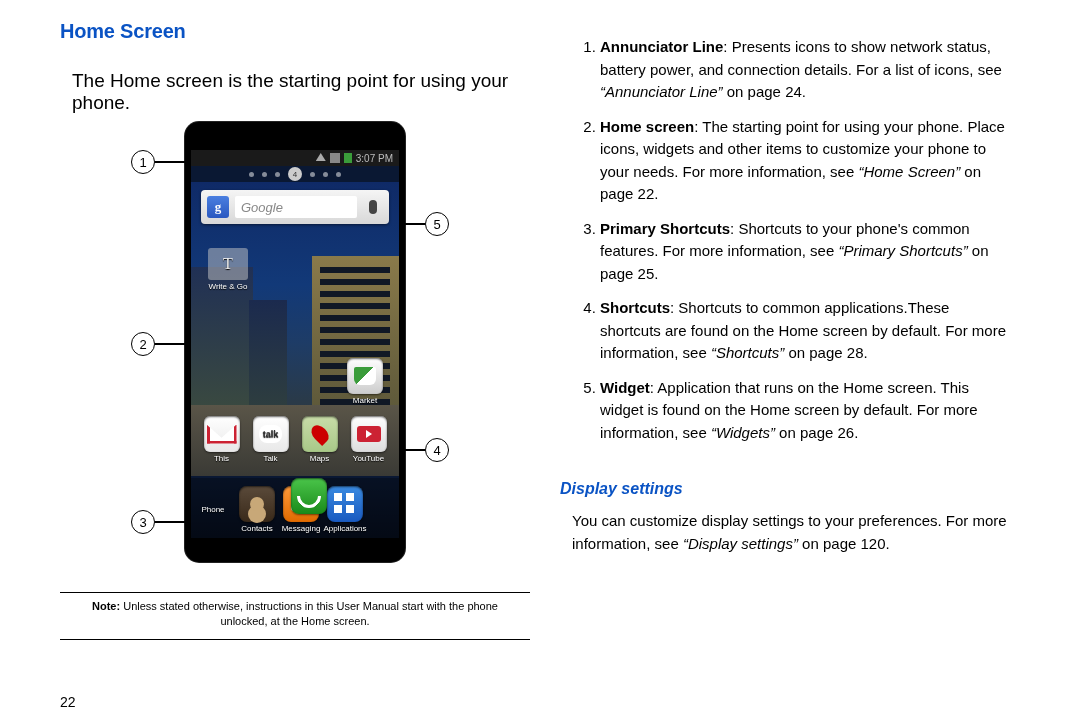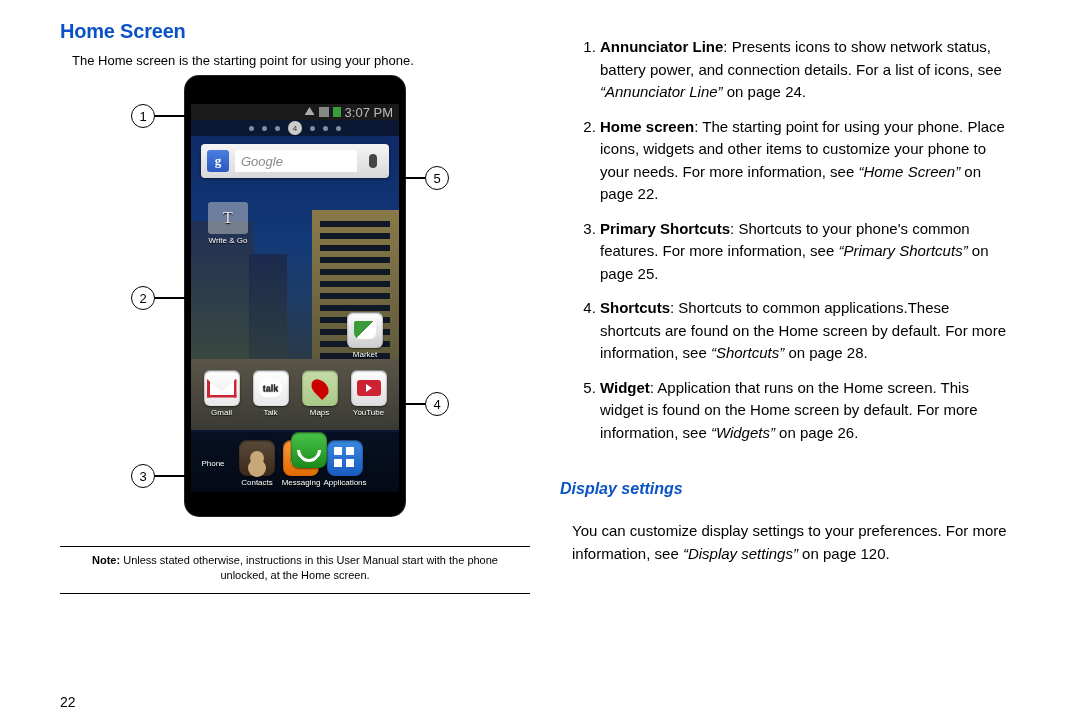--- a/index.html
+++ b/index.html
@@ -29,22 +29,22 @@
 
   h2.section-title {
     color: #0a53c4;
     font-family: Arial, sans-serif;
     font-weight: 900;
     font-size: 20px;
     margin: 0 0 6px 0;
     letter-spacing: -0.2px;
   }
   .intro {
-    font-size: 13px;
-    margin: 4px 0 8px 12px;
+    font-size: 19px;
+    margin: 21px 0 8px 12px;
   }
 
   .phone-figure {
     position: relative;
     width: 420px;
     height: 460px;
     margin: 0 auto;
   }
   .callout {
     position: absolute;
@@ -81,21 +81,21 @@
     left: 6px; top: 28px;
     width: 208px; height: 388px;
     background: #0a1833;
     overflow: hidden;
   }
   .statusbar {
     height: 16px;
     background: #1a1a1a;
     display: flex; justify-content: flex-end; align-items: center;
     padding: 0 6px; gap: 4px;
-    color: #bbb; font-size: 13px;
+    color: #bbb; font-size: 10px;
   }
   .statusbar .ic { width: 10px; height: 10px; background: #888; }
   .statusbar .ic.wifi { background: linear-gradient(#aaa,#aaa); clip-path: polygon(50% 0,100% 80%,0 80%);}
   .statusbar .ic.batt { width: 8px; background: #3a9c3a; }
   .pager {
     height: 16px;
     display: flex; justify-content: center; align-items: center; gap: 8px;
   }
   .pager .dot { width: 5px; height: 5px; border-radius:50%; background: rgba(255,255,255,0.5);}
   .pager .dot.cur { width: 14px; height: 14px; background: #ccc; border-radius:50%; display:flex;align-items:center;justify-content:center; font-size:8px; color:#333;}
@@ -220,21 +220,21 @@
   }
   ol.defs li { margin-bottom: 12px; }
   ol.defs b { font-weight: bold; }
   .ital { font-style: italic; }
 
   h3.subsection {
     color: #0a53c4;
     font-style: italic;
     font-weight: bold;
     font-size: 16px;
-    margin: 8px 0 20px 0;
+    margin: 8px 0 10px 0;
   }
   .para { font-size: 15px; line-height:1.5; margin:2px 0 0 12px;}
   .pageno { font-size: 14px; margin-top:auto; padding-top:16px;}
 </style>
 </head>
 <body>
 
 <div class="page">
 
   <div class="col col-left">
@@ -306,21 +306,21 @@
           <div class="icon-row mid">
             <div class="appicon">
               <span class="tile market"></span>
               <span>Market</span>
             </div>
           </div>
 
           <div class="icon-row apps">
             <div class="appicon">
               <span class="tile gmail"></span>
-              <span>Gmail</span>
+              <span>This</span>
             </div>
             <div class="appicon">
               <span class="tile talk"></span>
               <span>Talk</span>
             </div>
             <div class="appicon">
               <span class="tile maps"></span>
               <span>Maps</span>
             </div>
             <div class="appicon">

